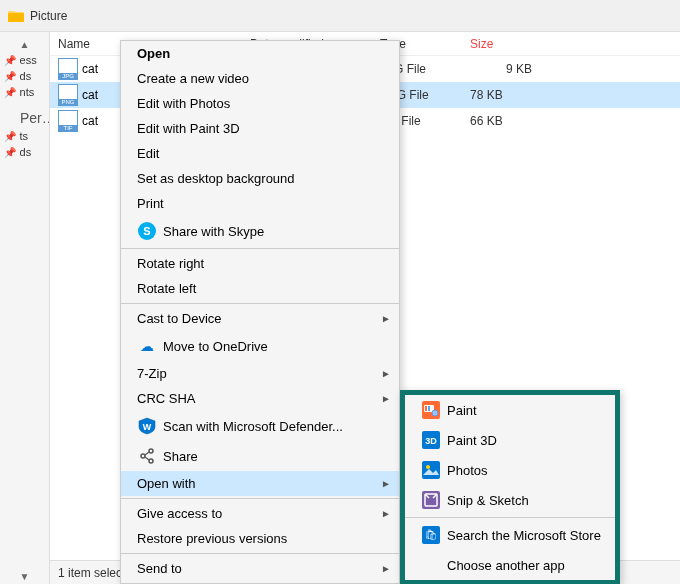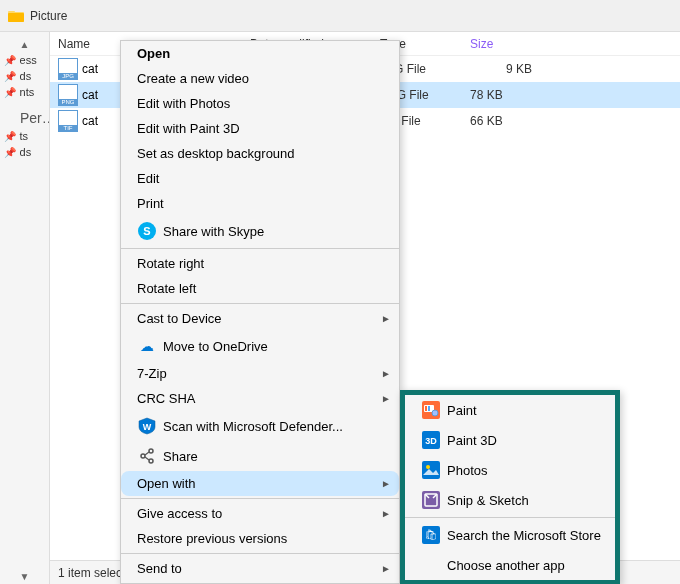--- a/index.html
+++ b/index.html
@@ -83,21 +83,21 @@
       display: flex;
       background: white;
       border-bottom: 1px solid #eee;
       height: 24px;
       align-items: center;
     }
 
     .col-name { width: 200px; padding-left: 8px; color: #333; font-size: 12px; }
     .col-date { width: 130px; color: #333; font-size: 12px; }
     .col-type { width: 90px; color: #333; font-size: 12px; }
-    .col-size { width: 70px; color: #8b5cf6; font-size: 12px; }
+    .col-size { width: 70px; color: #ef4444; font-size: 12px; }
 
     .file-row {
       display: flex;
       align-items: center;
       height: 26px;
       cursor: pointer;
     }
     .file-row.selected { background: #cce8ff; }
 
     .file-icon {
@@ -286,21 +286,20 @@
       background: #5b9bd5;
       position: absolute;
       bottom: 0;
       left: 0;
       right: 0;
       text-align: center;
     }
 
     .highlight-menu {
       background: #cce8ff;
-      border-radius: 8px;
     }
   </style>
 </head>
 <body>
 
 <div class="title-bar">
   <div class="title-bar-icon">
     <svg width="16" height="16" viewBox="0 0 16 16">
       <rect x="0" y="3" width="7" height="2" rx="1" fill="#ffd966"></rect>
       <rect x="0" y="4" width="16" height="10" rx="1" fill="#ffd966"></rect>
@@ -383,22 +382,22 @@
       <span>1 item selected&nbsp;&nbsp;77.7 KB</span>
     </div>
   </div>
 </div>
 
 <div class="context-menu">
   <div class="menu-item menu-item-bold">Open</div>
   <div class="menu-item">Create a new video</div>
   <div class="menu-item">Edit with Photos</div>
   <div class="menu-item">Edit with Paint 3D</div>
+  <div class="menu-item">Edit</div>
   <div class="menu-item">Set as desktop background</div>
-  <div class="menu-item">Edit</div>
   <div class="menu-item">Print</div>
   <div class="menu-item">
     <div class="menu-item-icon">
       <div class="skype-icon">S</div>
     </div>
     Share with Skype
   </div>
   <div class="menu-separator"></div>
   <div class="menu-item">Rotate right</div>
   <div class="menu-item">Rotate left</div>

